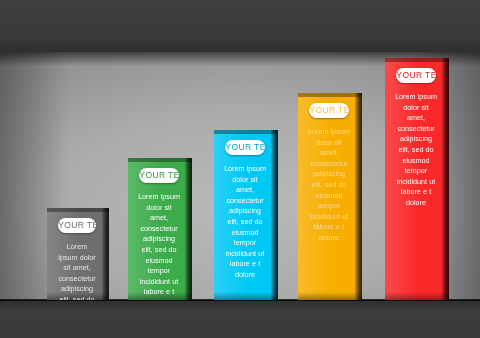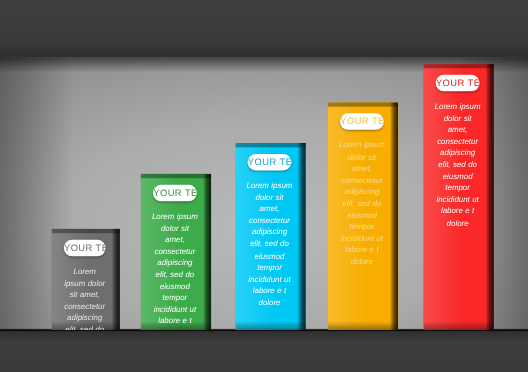--- a/index.html
+++ b/index.html
@@ -84,21 +84,20 @@
     box-shadow:0 1px 2px rgba(0,0,0,.35);
     white-space:nowrap;
     overflow:hidden;
   }
   .body-text{
     font-size:7.2px;
     line-height:10.6px;
     color:#ffffff;
     padding:0 3px;
     word-spacing:.2px;
-    font-style:italic;
   }
 
   
   .pill-gray{color:#6b6b6b;}
   .pill-green{color:#2f9a3e;}
   .pill-blue{color:#00a8d6;}
   .pill-orange{color:#f5c242;}
   .pill-red{color:#e02020;}
 
   .txt-dim{color:#e6e6e6;}

